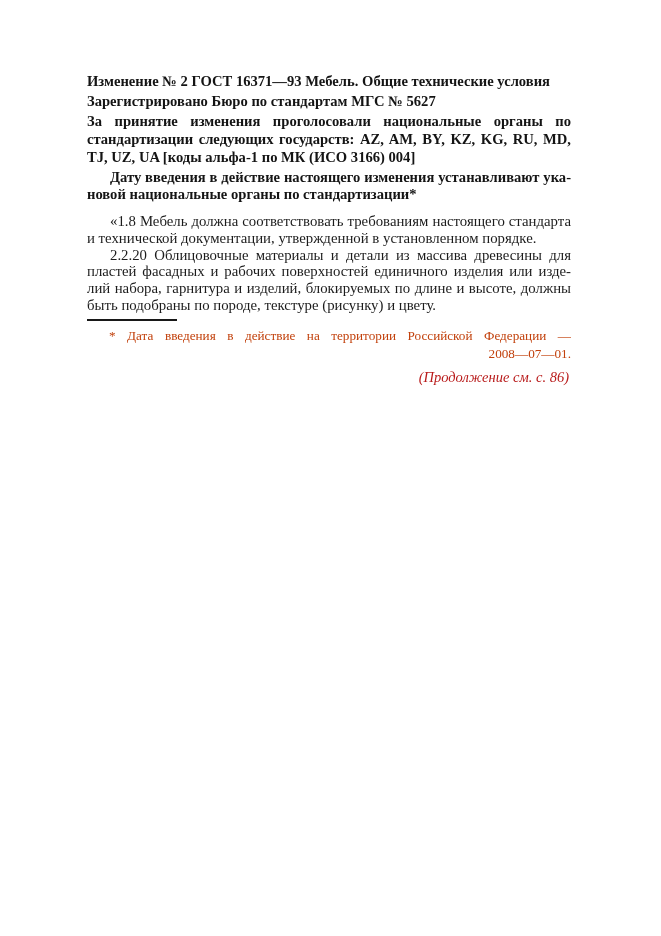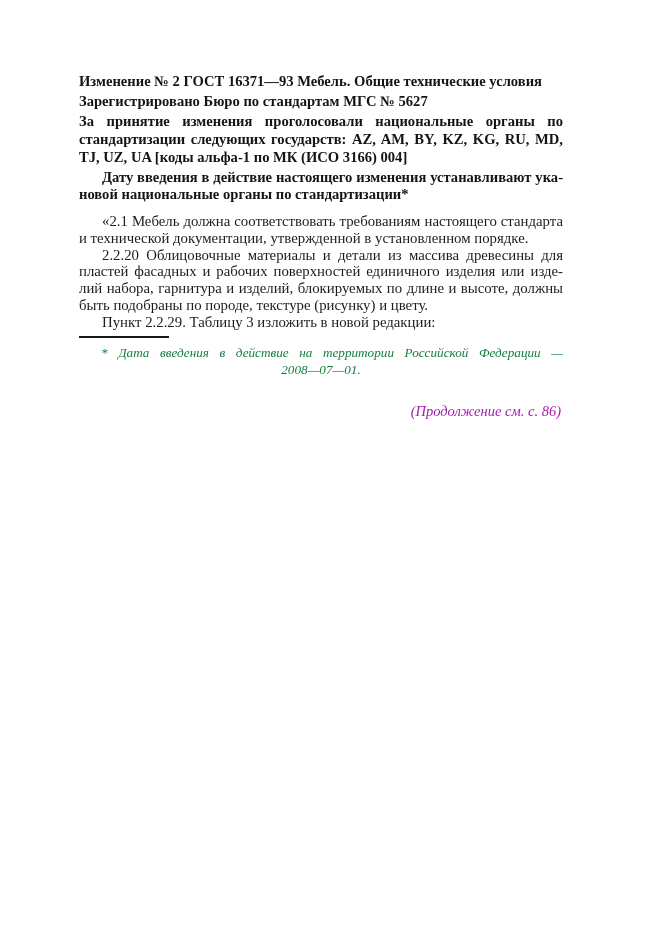--- a/index.html
+++ b/index.html
@@ -10,21 +10,21 @@
   .page {
     position: relative;
     width: 661px;
     height: 936px;
     background: #ffffff;
     overflow: hidden;
     font-family: "Liberation Serif", "DejaVu Serif", serif;
   }
   .content {
     position: absolute;
-    left: 79px;
+    left: 87px;
     top: 73px;
     width: 484px;
     color: #1c1c1c;
   }
   .hdr {
     font-weight: 700;
     font-size: 14.6px;
     line-height: 17.6px;
     text-align: justify;
     margin: 0 0 2.6px 0;
@@ -50,59 +50,57 @@
   }
   .footnote-rule {
     width: 90px;
     height: 2.5px;
     background: #181818;
     margin: 5px 0 6px 0;
   }
   .footnote {
     font-size: 13.2px;
     line-height: 17.4px;
-    color: #15803d;
-    font-style: italic;
+    color: #c2410c;
   }
   .footnote .fn1 {
     text-align: justify;
     text-align-last: justify;
     text-indent: 22px;
   }
   .footnote .fn2 {
-    text-align: center;
+    text-align: right;
   }
   .continuation {
-    margin-top: 24px;
+    margin-top: 7px;
     font-style: italic;
     font-size: 14.5px;
     text-align: right;
     padding-right: 2px;
-    color: #a21caf;
+    color: #b91c1c;
   }
 </style>
 </head>
 <body>
 
 <div class="page">
   <div class="content">
 
     <p class="hdr nowrap-line">Изменение № 2 ГОСТ 16371—93 Мебель. Общие технические условия</p>
 
 
     <p class="hdr">Зарегистрировано Бюро по стандартам МГС № 5627</p>
 
     <p class="hdr">За принятие изменения проголосовали национальные органы по стандар­тизации следующих государств: AZ, AM, BY, KZ, KG, RU, MD, TJ, UZ, UA [коды альфа-1 по МК (ИСО 3166) 004]</p>
 
     <p class="hdr first-indent">Дату введения в действие настоящего изменения устанавливают ука­новой национальные органы по стандартизации*</p>
 
     <div class="bodytext">
-      <p>«2.1 Мебель должна соответствовать требованиям настоящего стан­дарта и технической документации, утвержденной в установленном по­рядке.</p>
+      <p>«1.8 Мебель должна соответствовать требованиям настоящего стан­дарта и технической документации, утвержденной в установленном по­рядке.</p>
       <p>2.2.20 Облицовочные материалы и детали из массива древесины для пластей фасадных и рабочих поверхностей единичного изделия или изде­лий набора, гарнитура и изделий, блокируемых по длине и высоте, дол­жны быть подобраны по породе, текстуре (рисунку) и цвету.</p>
-      <p>Пункт 2.2.29. Таблицу 3 изложить в новой редакции:</p>
     </div>
 
     <div class="footnote-rule"></div>
 
     <div class="footnote">
       <div class="fn1">* Дата введения в действие на территории Российской Федерации —</div>
       <div class="fn2">2008—07—01.</div>
     </div>
 
     <div class="continuation">(Продолжение см. с. 86)</div>

